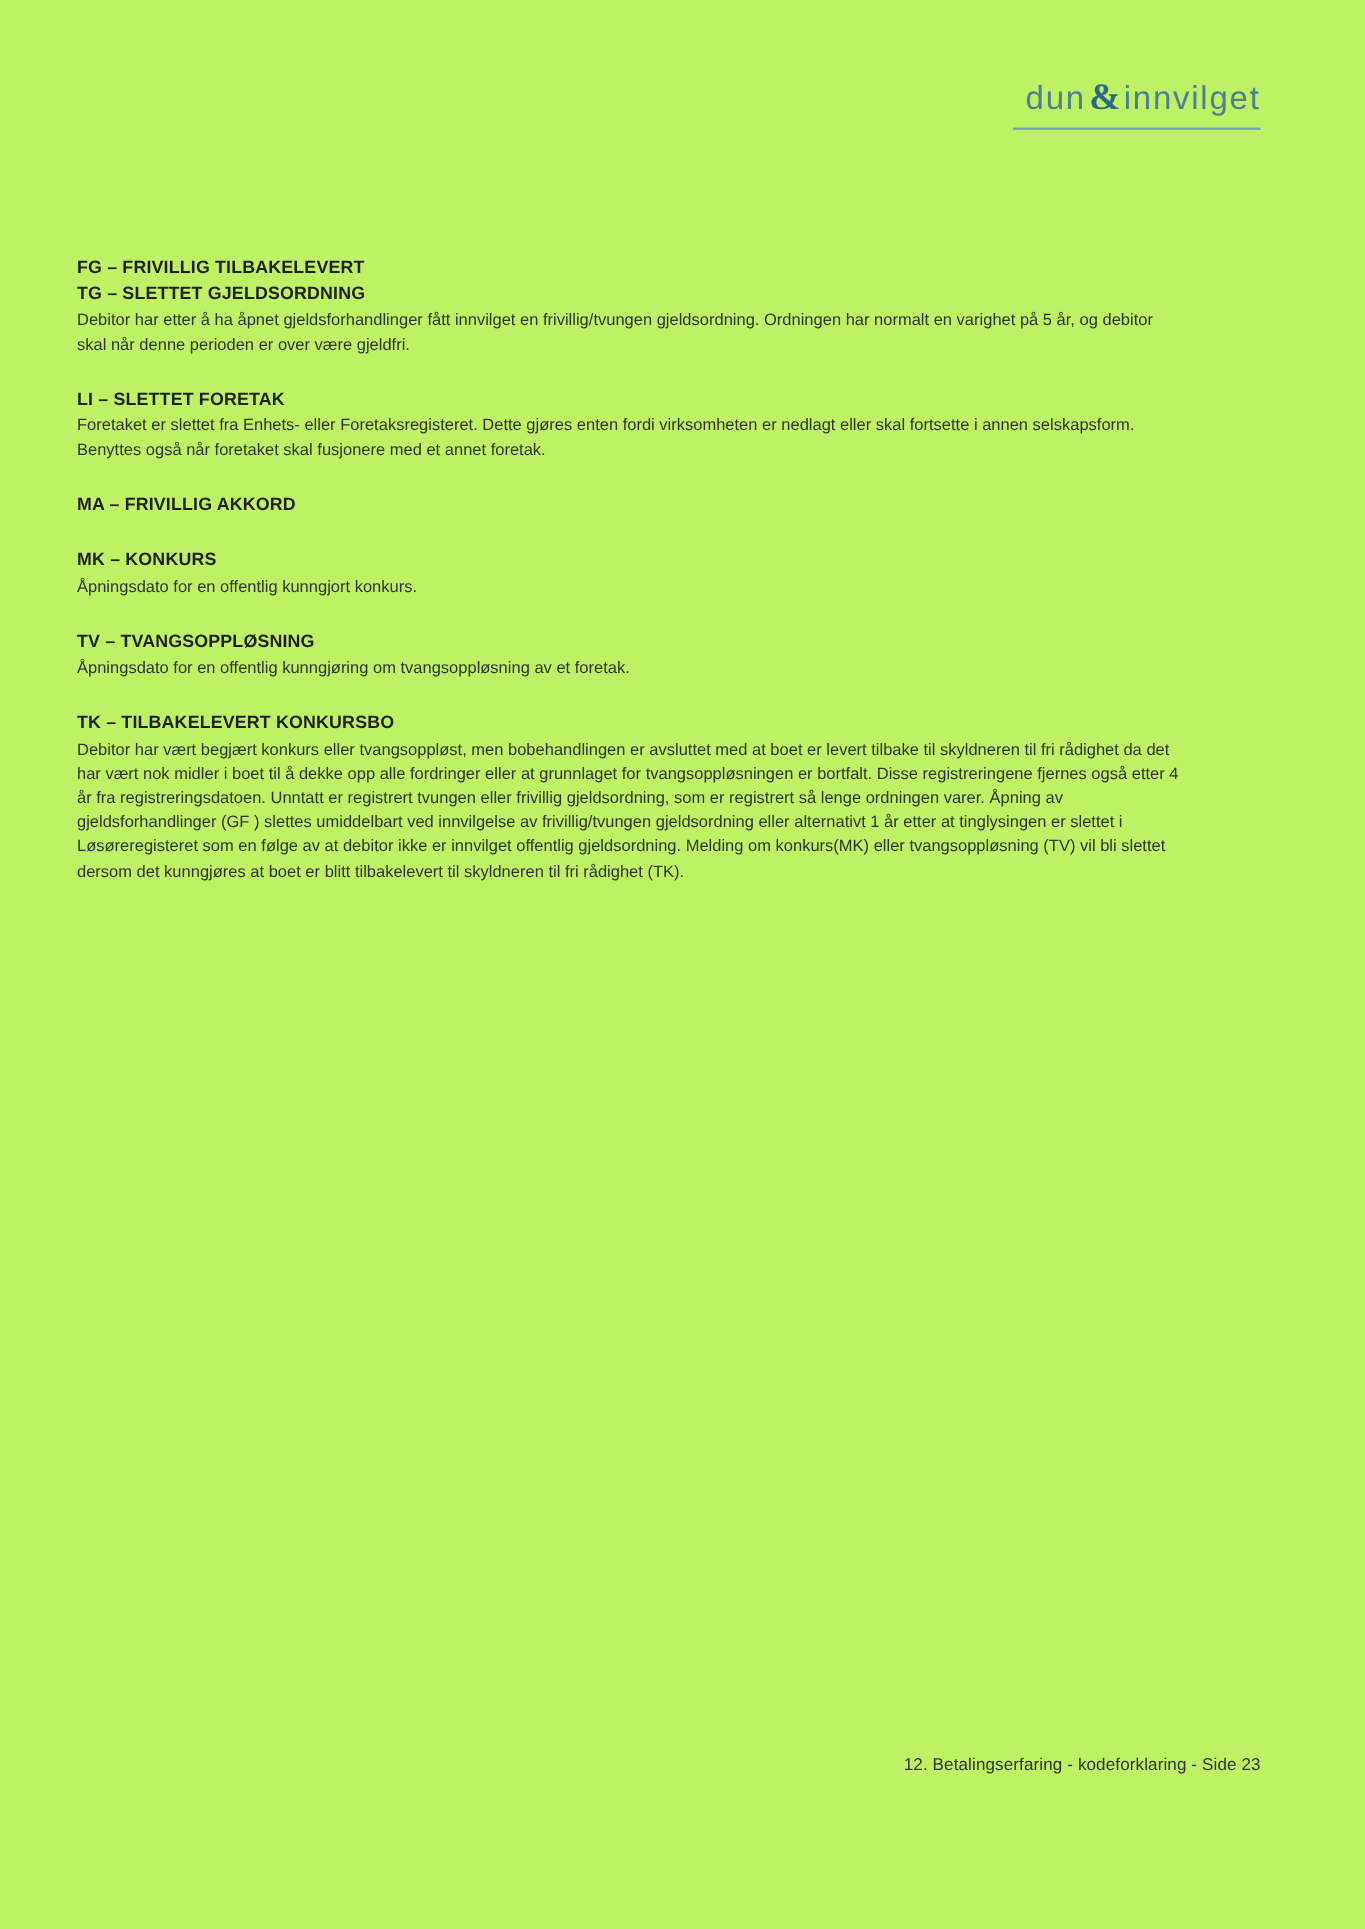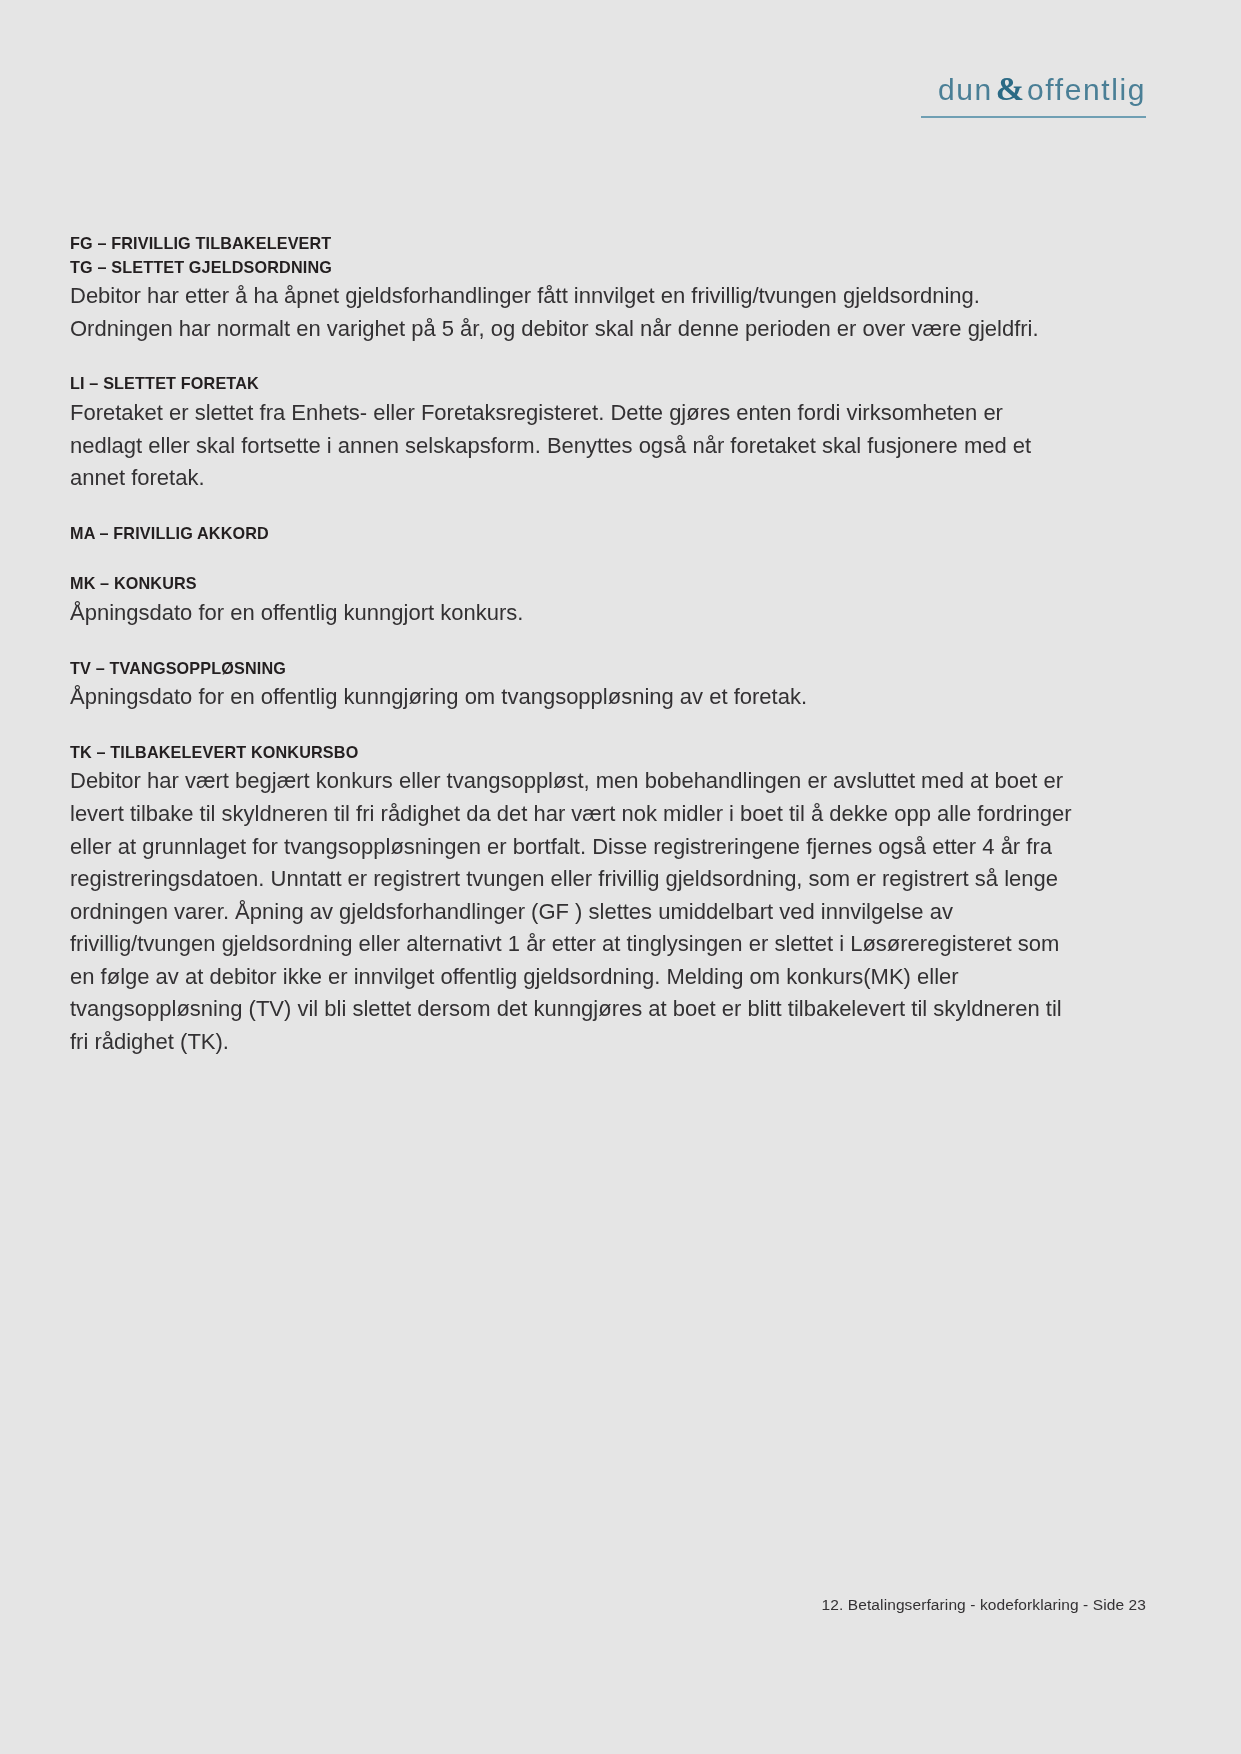--- a/index.html
+++ b/index.html
@@ -12,21 +12,21 @@
     height: 1754px;
     position: relative;
     font-family: "Liberation Sans", sans-serif;
     color: #231f20;
     -webkit-font-smoothing: antialiased;
   }
 
   .page {
     position: absolute;
     inset: 0;
-    background: #e5e5e5;
+    background: #bef264;
   }
 
   
   .logo-wrap {
     position: absolute;
     top: 72px;
     right: 95px;
     display: flex;
     align-items: baseline;
     gap: 2px;
@@ -69,21 +69,21 @@
   .block:last-child { margin-bottom: 0; }
 
   .heading {
     font-size: 16.2px;
     font-weight: 700;
     letter-spacing: 0.15px;
     color: #231f20;
     line-height: 1.46;
   }
   .para {
-    font-size: 22px;
+    font-size: 15px;
     font-weight: 400;
     color: #333133;
     line-height: 1.48;
     margin-top: 1px;
     text-align: left;
   }
 
   
   .footer {
     position: absolute;
@@ -95,21 +95,21 @@
   }
 </style>
 </head>
 <body>
 
 <div class="page">
 
   <div class="logo-wrap">
     <span class="logo-word">dun</span>
     <span class="logo-amp">&amp;</span>
-    <span class="logo-word">offentlig</span>
+    <span class="logo-word">innvilget</span>
   </div>
   <div class="logo-rule"></div>
 
   <div class="content">
 
     <div class="block">
       <div class="heading">FG – FRIVILLIG TILBAKELEVERT</div>
       <div class="heading">TG – SLETTET GJELDSORDNING</div>
       <div class="para">Debitor har etter å ha åpnet gjeldsforhandlinger fått innvilget en frivillig/tvungen gjeldsordning. Ordningen har normalt en varighet på 5 år, og debitor skal når denne perioden er over være gjeldfri.</div>
     </div>

